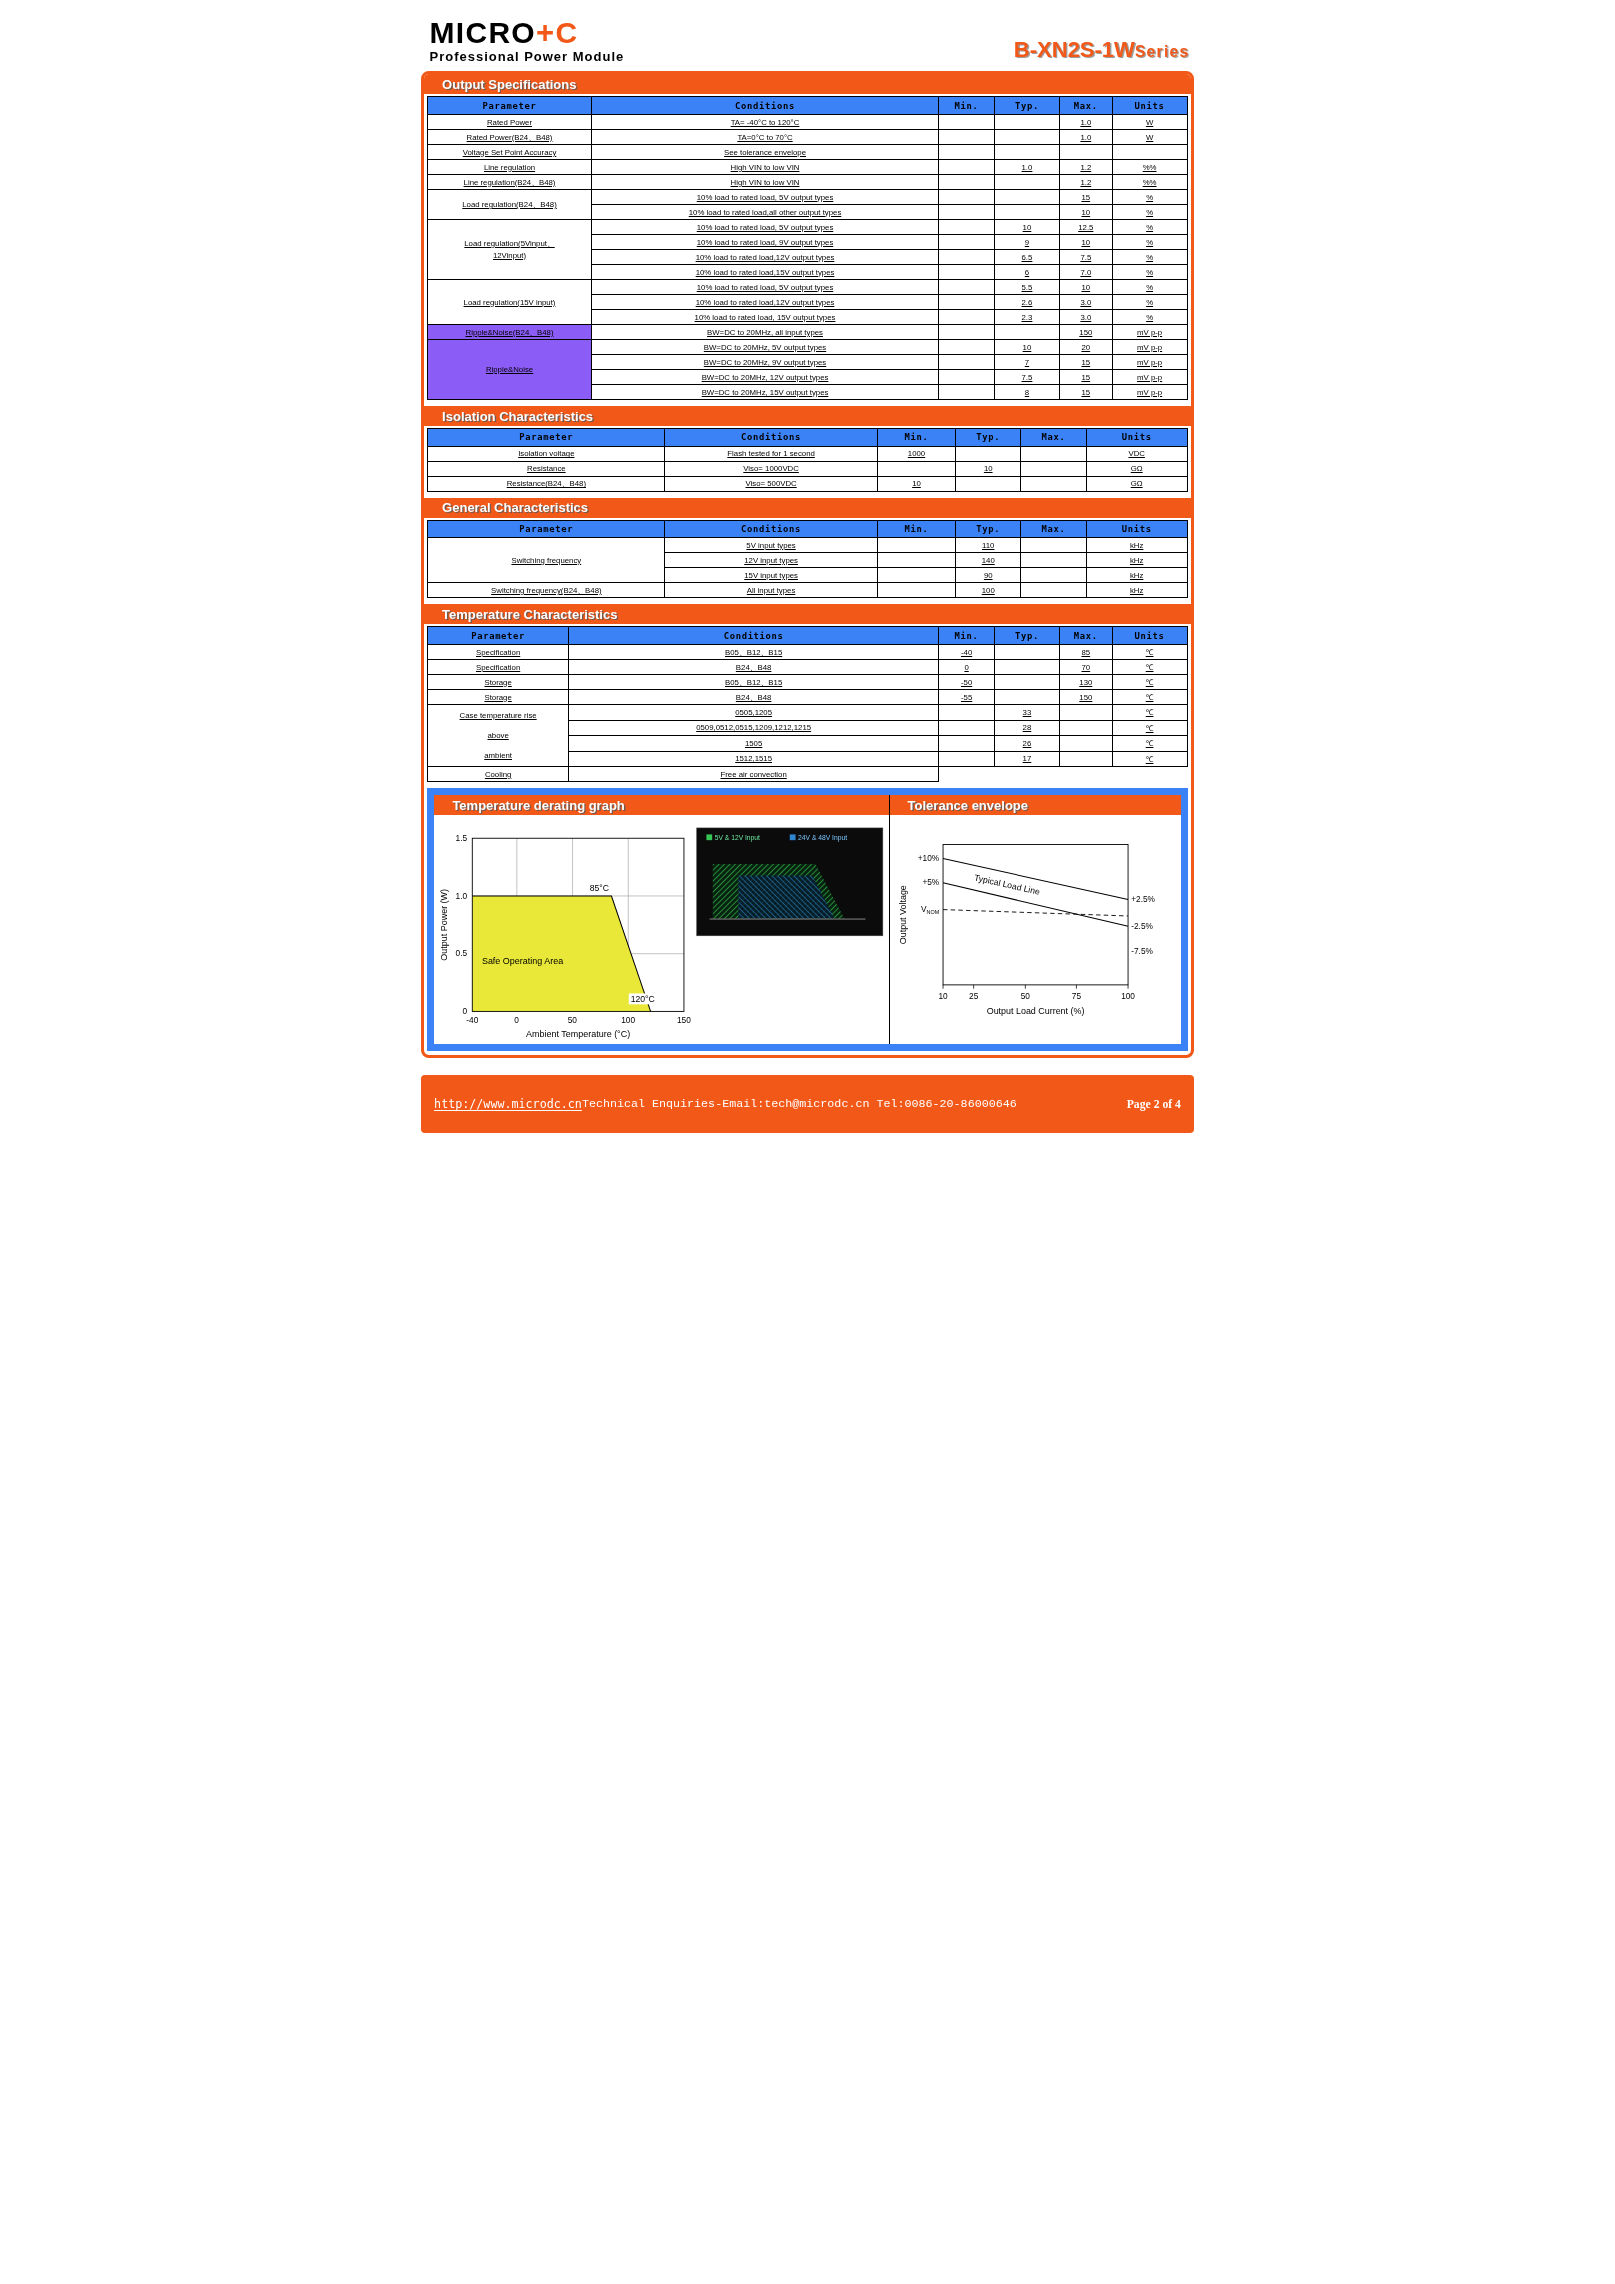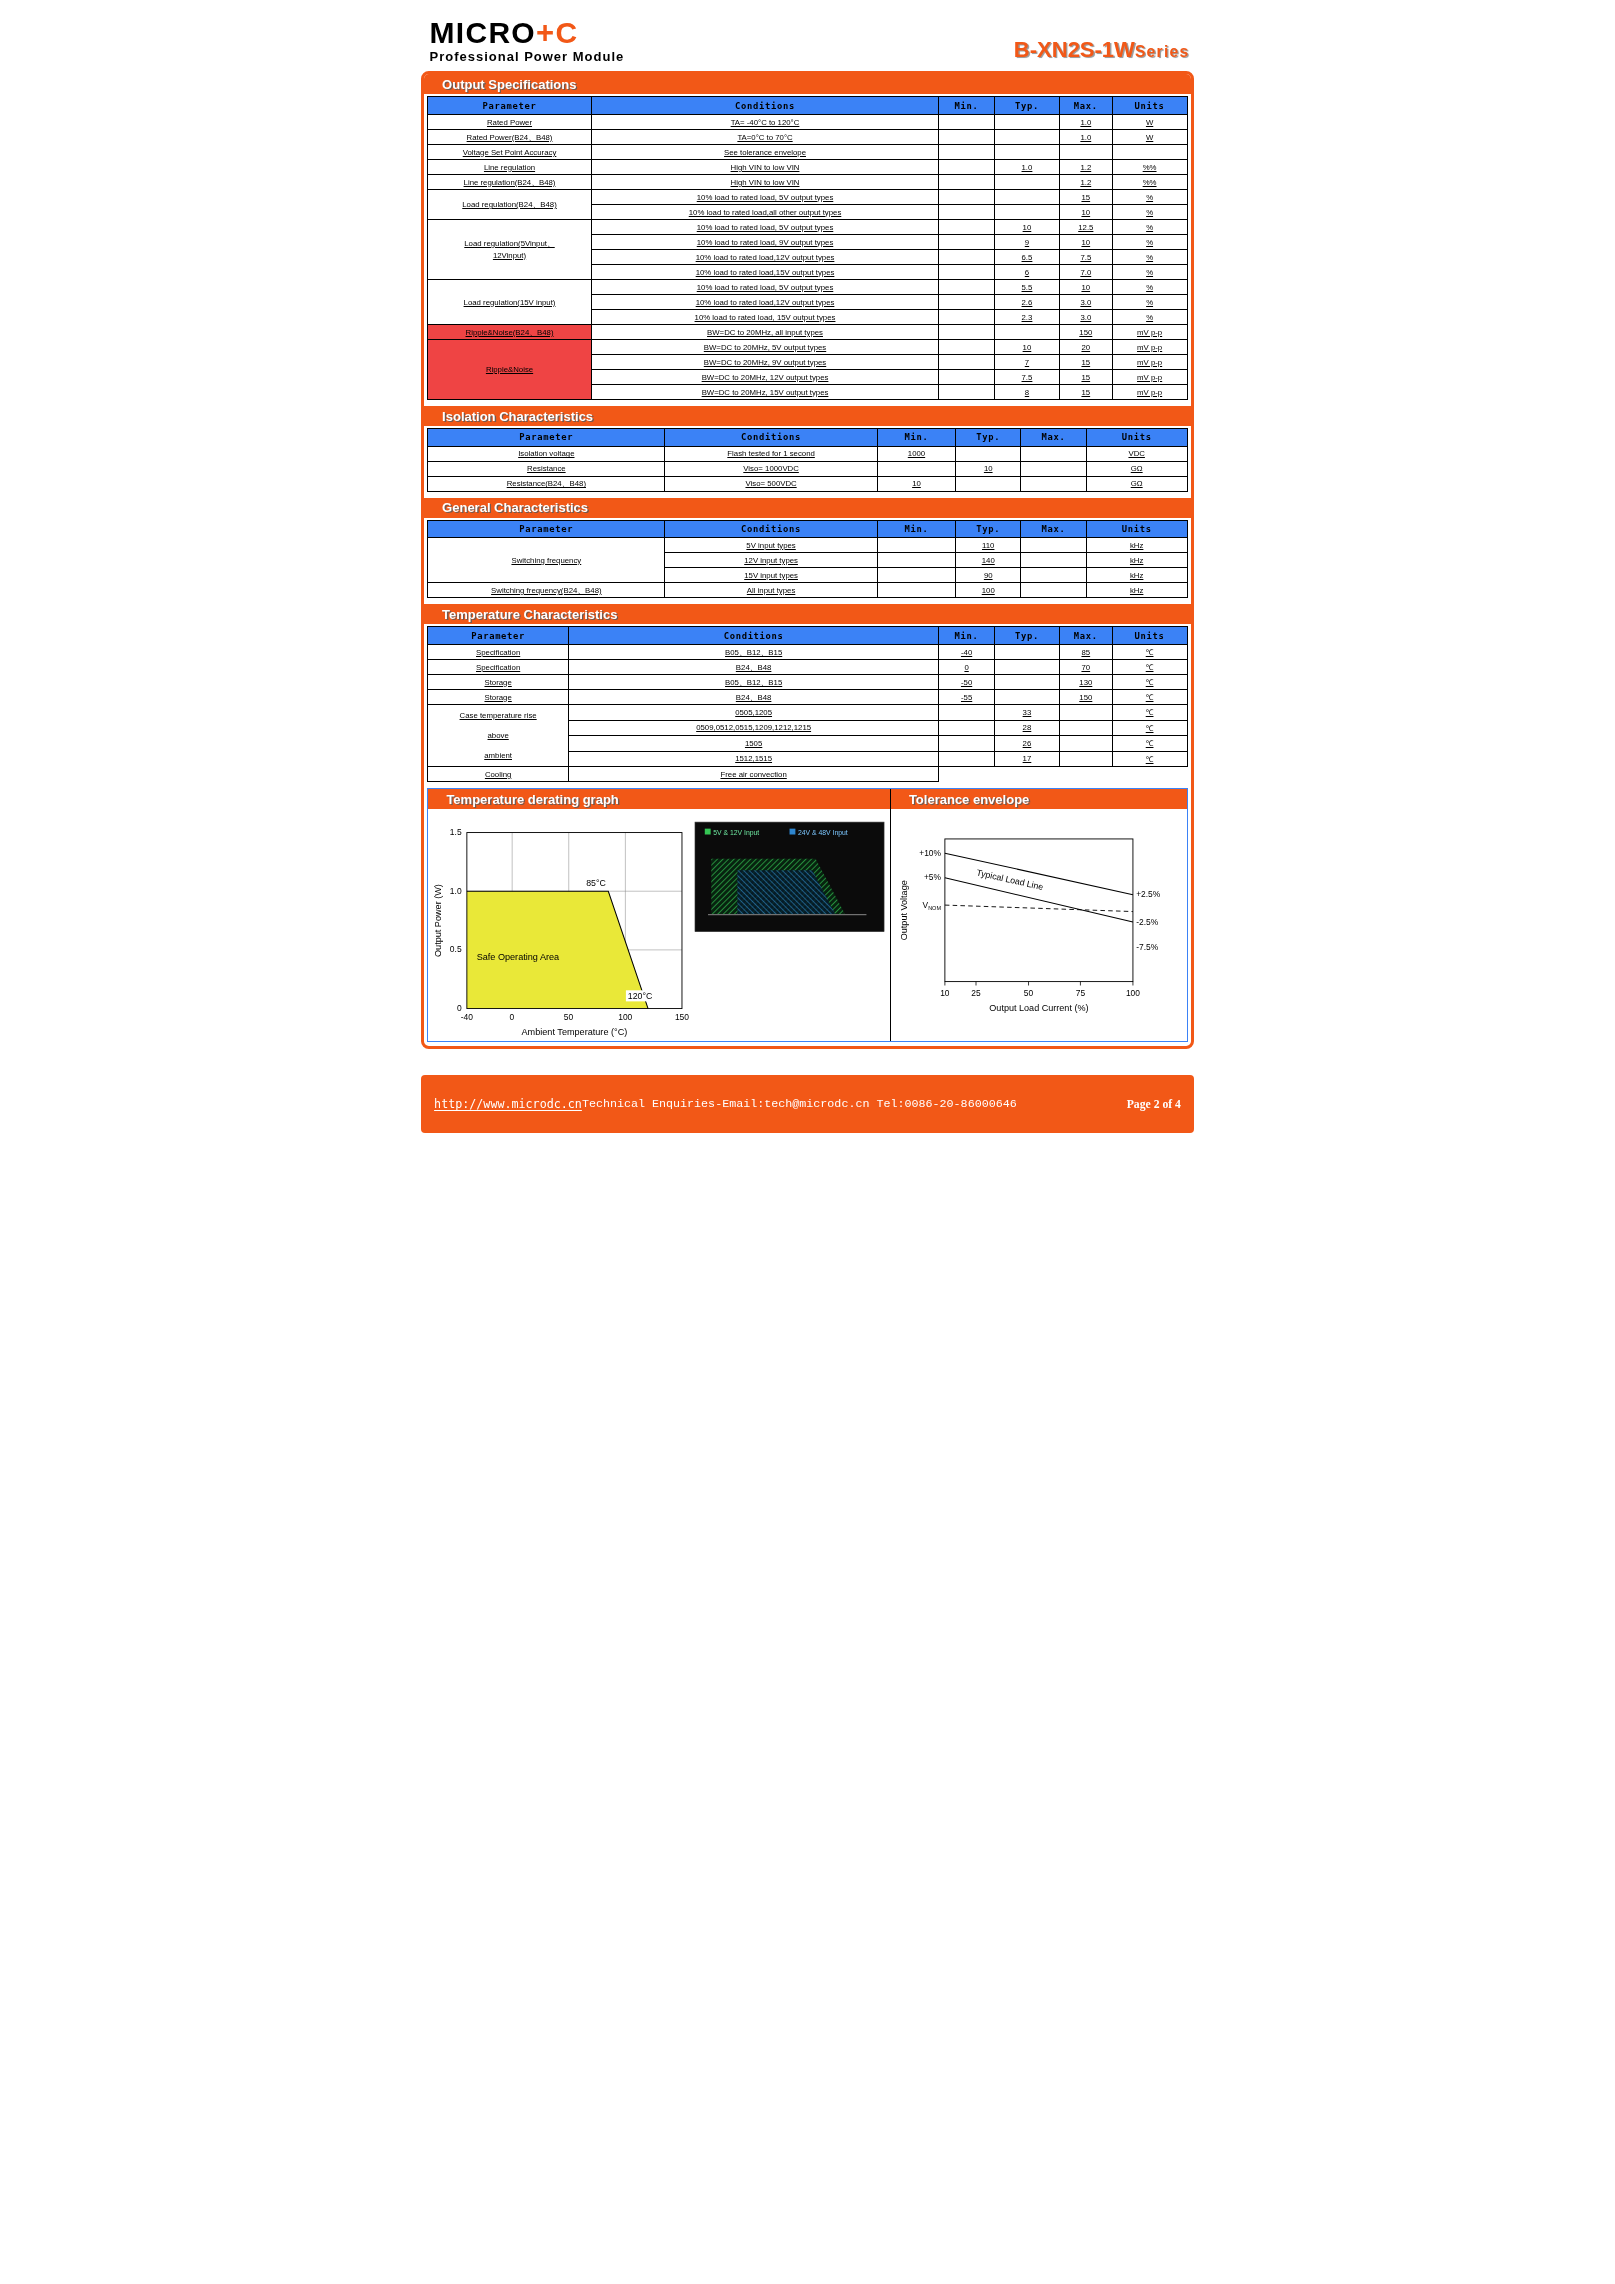--- a/index.html
+++ b/index.html
@@ -26,27 +26,27 @@
   .section-title { background:#F25817; color:#fff; font-weight:bold; font-size:13px;
                    padding:2.6px 0 2.6px 18px; text-shadow:1.3px 1.3px 0 rgba(90,90,90,.85); }
 
   
   table { width:calc(100% - 6.5px); margin:2px 3.3px 0; border-collapse:collapse; table-layout:fixed; }
   th, td { border:0.7px solid #000; text-align:center; vertical-align:middle;
            font-size:7.8px; padding:0.7px 2.6px; height:15px; overflow:hidden; }
   thead th { background:#3b82f6; font-family:"DejaVu Sans Mono", monospace; font-weight:bold;
              font-size:8.8px; height:17.6px; letter-spacing:0.7px; }
   tbody td { text-decoration:underline; text-underline-offset:1.3px; }
-  td.gray { background:#ef4444; }
+  td.gray { background:#8b5cf6; }
   td.ml { white-space:pre-line; line-height:1.5; }
   td.spread { white-space:pre-line; line-height:2.55; }
   td.nb { border:none; text-decoration:none; }
 
   
-  .charts { display:flex; margin:5.9px 3.3px 0; border:1px solid #3b82f6; }
+  .charts { display:flex; margin:5.9px 3.3px 0; border:7px solid #3b82f6; }
   .chart-col { background:#fff; }
   .chart-left { width:61%; border-right:1px solid #000; }
   .chart-right { width:39%; }
   .chart-body { padding:3.9px 2.6px 1.3px; }
   svg { display:block; width:100%; height:auto; }
   .svg-txt { font-family:"Liberation Sans", sans-serif; fill:#000; }
 
   
   .footer { margin:13px 17.6px 9px; background:#F25817; border-radius:4px; color:#fff;
             display:flex; align-items:center; padding:22px 13px; margin-top:auto; }

